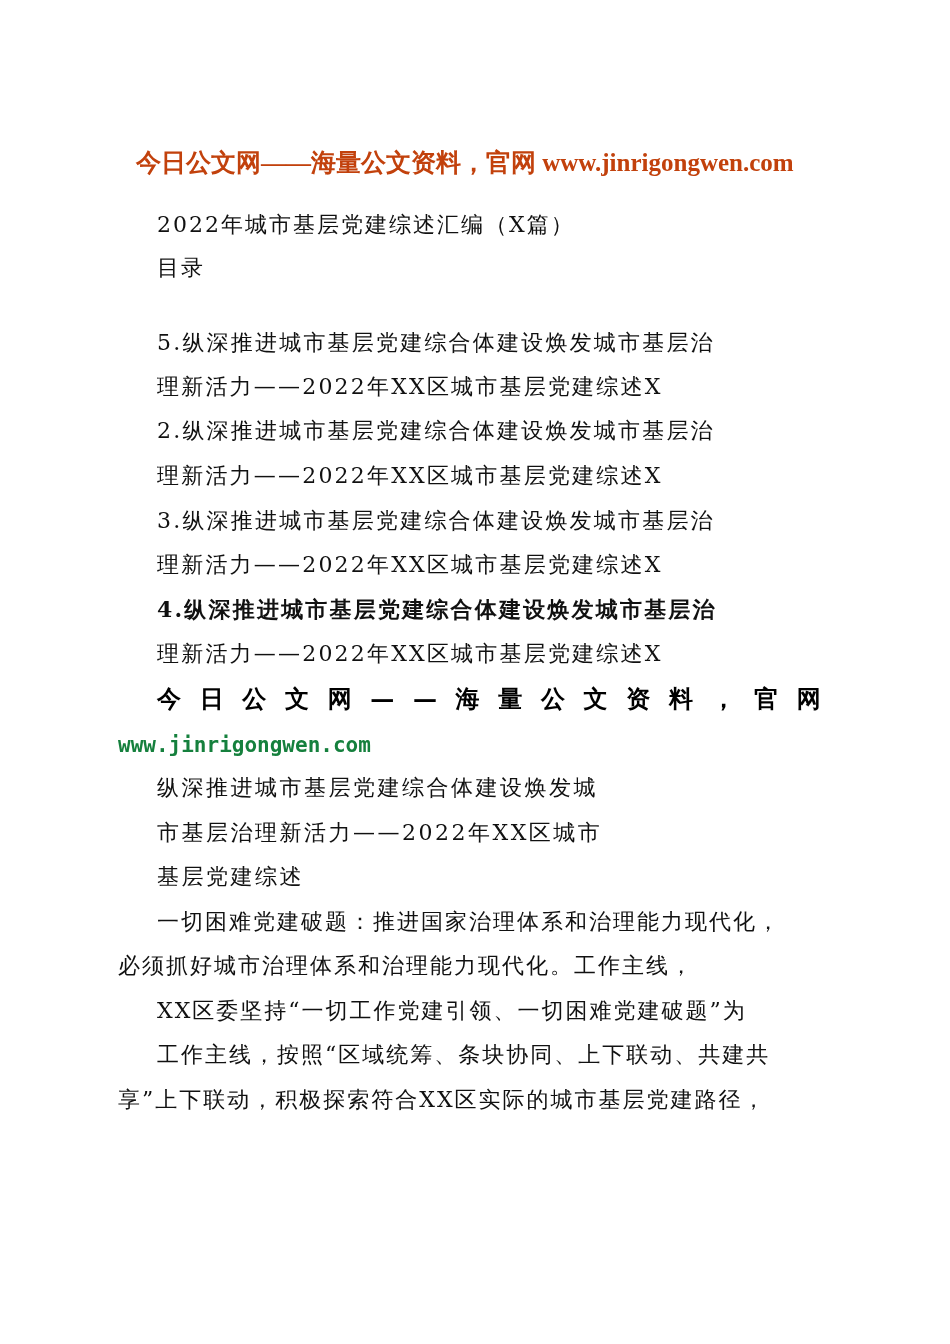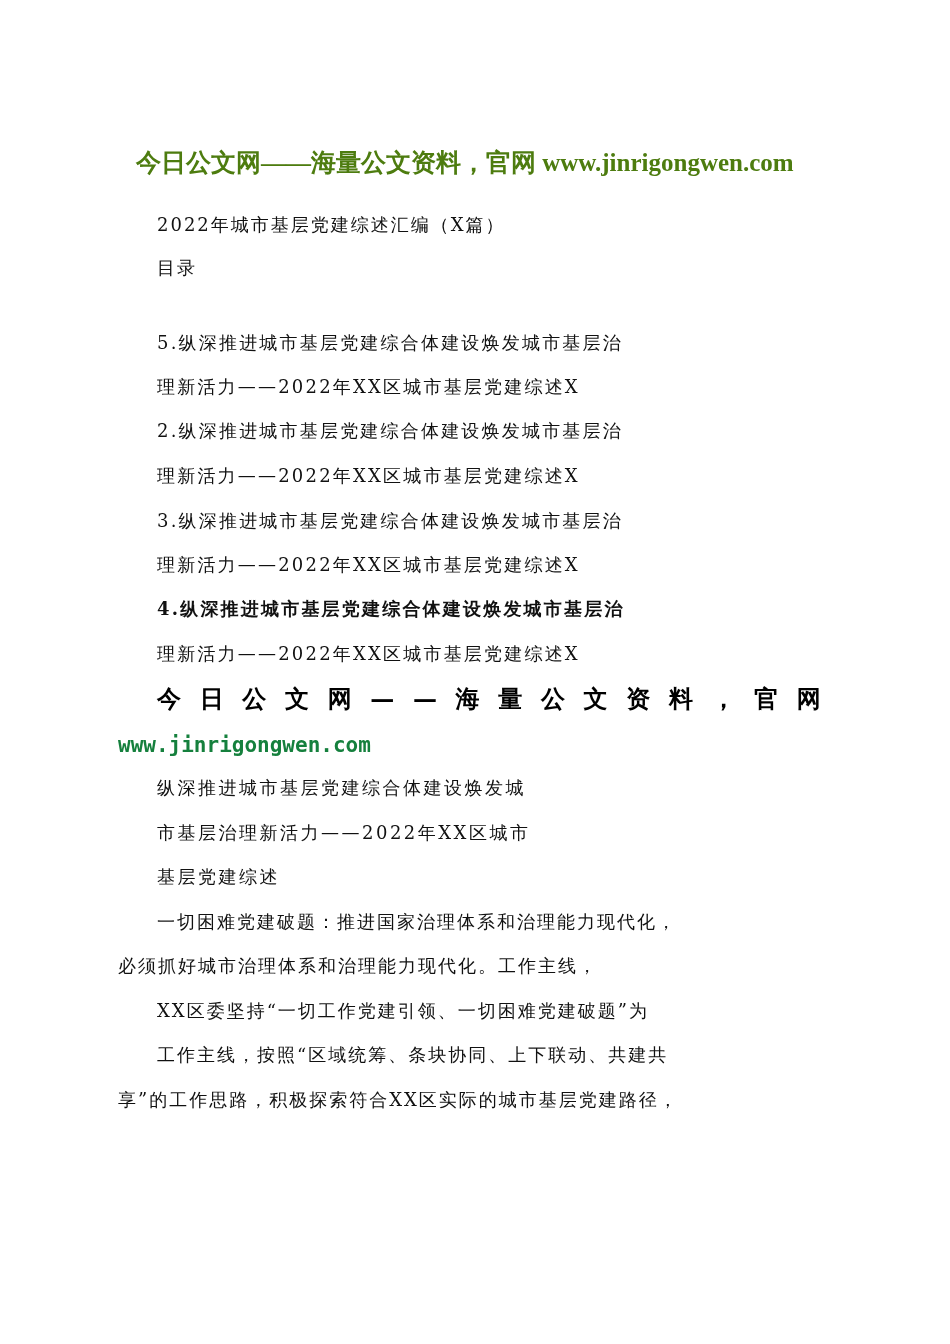--- a/index.html
+++ b/index.html
@@ -1,19 +1,19 @@
 <!DOCTYPE html>
 <html><head>
   <meta charset="utf-8">
   <style>
     html, body { margin: 0; padding: 0; background: #ffffff; }
     body { width: 950px; height: 1344px; position: relative; overflow: hidden; color: #000; }
     .page { position: absolute; left: 0; top: 0; width: 950px; height: 1344px; background: #fff; }
-    .line { position: absolute; white-space: nowrap; font-family: "DejaVu Serif", "Liberation Serif", serif; font-size: 18px; line-height: 30px; color: #111; }
-    .header { left: 136px; top: 148px; font-family: "Liberation Serif", "DejaVu Serif", serif; font-size: 25px; font-weight: bold; letter-spacing: 0px; color: #4d7c0f; }
+    .line { position: absolute; white-space: nowrap; font-family: "DejaVu Serif", "Liberation Serif", serif; font-size: 22px; line-height: 30px; color: #111; }
+    .header { left: 136px; top: 148px; font-family: "Liberation Serif", "DejaVu Serif", serif; font-size: 25px; font-weight: bold; letter-spacing: 0px; color: #c2410c; }
     .title { left: 157px; top: 210px; letter-spacing: 2px; }
     .toc-label { left: 157px; top: 253px; letter-spacing: 2px; }
     .toc { left: 157px; letter-spacing: 2.2px; }
     .banner2 { left: 157px; top: 684px; font-weight: bold; font-size: 24px; letter-spacing: 0; width: 664px; display: flex; justify-content: space-between; color: #000; }
     .banner2 span { display: inline-block; }
     .url2 { left: 118px; top: 730px; font-family: "DejaVu Sans Mono", "Liberation Mono", monospace; font-size: 21px; font-weight: bold; color: #15803d; letter-spacing: 0; }
     .sub { left: 157px; letter-spacing: 2.5px; }
     .body-line { letter-spacing: 2px; }
   </style>
 </head>
@@ -57,15 +57,15 @@
   <div class="line url2">www.jinrigongwen.com</div>
 
   <div class="line sub" style="top:773px;">纵深推进城市基层党建综合体建设焕发城</div>
   <div class="line sub" style="top:818px;">市基层治理新活力——2022年XX区城市</div>
   <div class="line sub" style="top:862px;">基层党建综述</div>
 
   <div class="line body-line" style="left:157px; top:907px;">一切困难党建破题：推进国家治理体系和治理能力现代化，</div>
   <div class="line body-line" style="left:118px; top:951px;">必须抓好城市治理体系和治理能力现代化。工作主线，</div>
   <div class="line body-line" style="left:157px; top:996px;">XX区委坚持“一切工作党建引领、一切困难党建破题”为</div>
   <div class="line body-line" style="left:157px; top:1040px;text-align:center;">工作主线，按照“区域统筹、条块协同、上下联动、共建共</div>
-  <div class="line body-line" style="left:118px; top:1085px;">享”的工作思路，积极探索符合XX区实际的城市基层党建路径，</div>
+  <div class="line body-line" style="left:118px; top:1085px;">享”上下联动，积极探索符合XX区实际的城市基层党建路径，</div>
 
 </div>
 
 </body></html>

